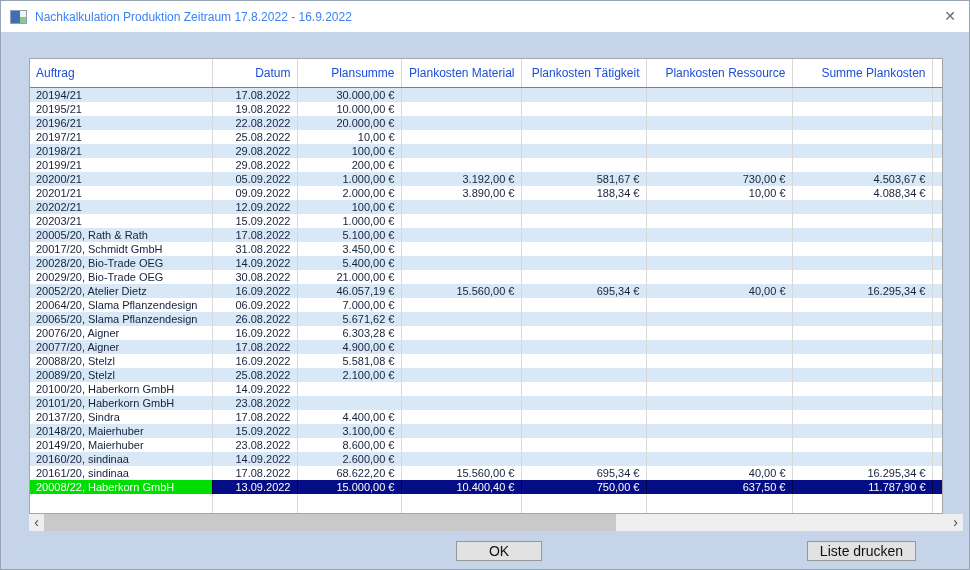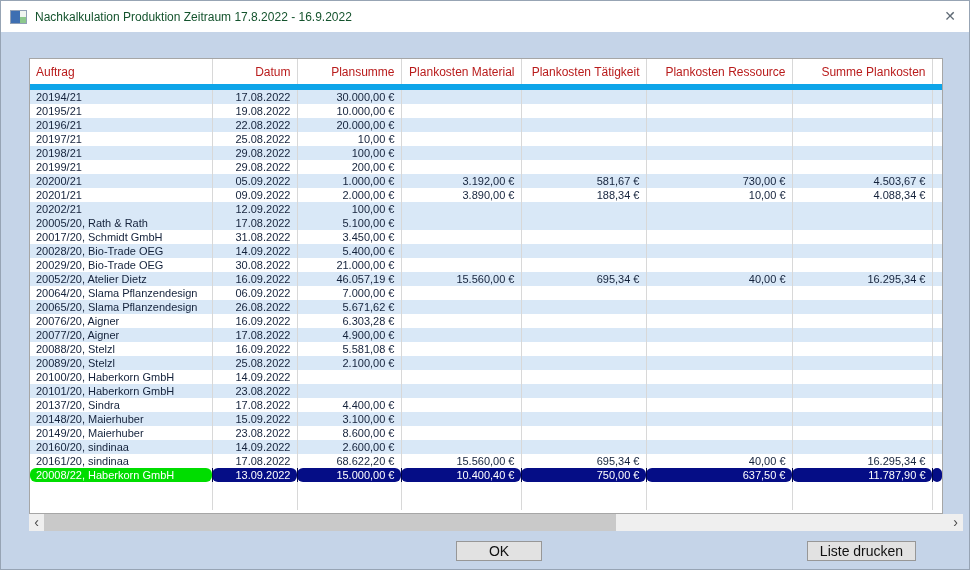--- a/index.html
+++ b/index.html
@@ -11,44 +11,44 @@
   }
   .titlebar {
     position:absolute; left:0; top:0; right:0; height:31px;
     background:#ffffff; display:flex; align-items:center; padding-left:9px;
   }
   .app-icon { width:17px; height:14px; border:1px solid #90a0b6; display:flex; margin-right:8px; background:#fff; }
   .app-icon .l { width:60%; background:#3e6fb2; }
   .app-icon .r { flex:1; display:flex; flex-direction:column; }
   .app-icon .r .t { flex:1; background:#f0f5f0; }
   .app-icon .r .b { flex:1; background:#8cc88c; }
-  .title-text { font-size:12px; color:#14532d; }
+  .title-text { font-size:12px; color:#3b82f6; }
   .close-btn {
     position:absolute; right:8px; top:4px; width:22px; height:22px;
     display:flex; align-items:center; justify-content:center;
     color:#5f6a75; font-size:14px; background:transparent; border:none;
   }
   .listview {
     position:absolute; left:28px; top:57px; width:914px; height:456px;
     background:#ffffff; border:1px solid #a6a6a6; overflow:hidden;
   }
   table { border-collapse:collapse; table-layout:fixed; width:912px; }
   th {
-    height:28px; font-size:12px; font-weight:normal; color:#b91c1c;
-    border-right:1px solid #d8d8d8; border-bottom:6px solid #0ea5e9;
+    height:28px; font-size:12px; font-weight:normal; color:#1d4ed8;
+    border-right:1px solid #d8d8d8; border-bottom:1px solid #0ea5e9;
     padding:0 6px; white-space:nowrap; overflow:hidden; background:#fff;
   }
   td {
     height:14px; font-size:11px; color:#14223b; line-height:14px;
     border-right:1px solid #d8d8d8; padding:0 6px;
     white-space:nowrap; overflow:hidden;
   }
   th:last-child, td:last-child { border-right:none; }
   tr.stripe td { background:#d9e8f7; }
-  tr.sel td { background:#050d86; color:#ffffff; border-right-color:#020642;border-radius:6px; }
+  tr.sel td { background:#050d86; color:#ffffff; border-right-color:#020642; }
   tr.sel td:first-child { background:#00dd00; color:#ffffff; }
   .al { text-align:left; } .ar { text-align:right; }
   .hscroll {
     position:absolute; left:28px; top:513px; width:934px; height:17px;
     background:#efefef;
   }
   .scroll-arrow {
     position:absolute; top:0; width:15px; height:17px; border:none; background:#efefef;
     display:flex; align-items:center; justify-content:center;
     font-size:14px; line-height:15px; color:#4a4a4a; font-family:inherit;
@@ -191,20 +191,30 @@
           <tr class="stripe">
             <td class="al">20202/21</td>
             <td class="ar">12.09.2022</td>
             <td class="ar">100,00 €</td>
             <td class="ar"></td>
             <td class="ar"></td>
             <td class="ar"></td>
             <td class="ar"></td>
             <td class="al"></td>
           </tr>
+          <tr class="">
+            <td class="al">20203/21</td>
+            <td class="ar">15.09.2022</td>
+            <td class="ar">1.000,00 €</td>
+            <td class="ar"></td>
+            <td class="ar"></td>
+            <td class="ar"></td>
+            <td class="ar"></td>
+            <td class="al"></td>
+          </tr>
           <tr class="stripe">
             <td class="al">20005/20, Rath &amp; Rath</td>
             <td class="ar">17.08.2022</td>
             <td class="ar">5.100,00 €</td>
             <td class="ar"></td>
             <td class="ar"></td>
             <td class="ar"></td>
             <td class="ar"></td>
             <td class="al"></td>
           </tr>

